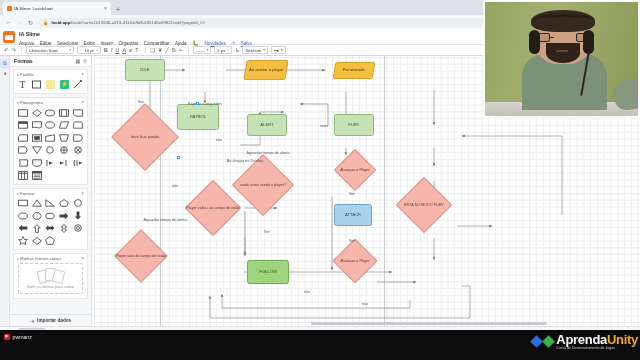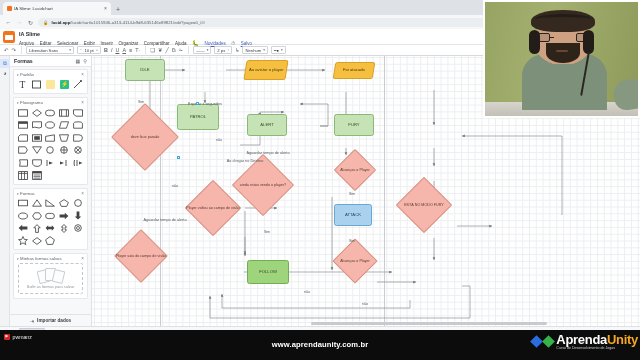--- a/index.html
+++ b/index.html
@@ -817,21 +817,20 @@
     <div class="wc-can l"></div>
     <div class="wc-can r"></div>
     <div class="wc-cable"></div>
   </div>
 
   <div class="footer">
     <div class="f-user">
       <span class="ricon"></span>
       <span class="uname">pwmanz</span>
     </div>
-    <div class="f-url">www.aprendaunity.com.br</div>
     <div class="f-brand">
       <span class="f-dia b"></span>
       <span class="f-dia g"></span>
       <span class="f-brandtext">
         <span class="f-b1"><span>Aprenda</span><em>Unity</em></span>
         <span class="f-b2" style="display:block;">Curso de Desenvolvimento de Jogos</span>
       </span>
     </div>
   </div>
 

